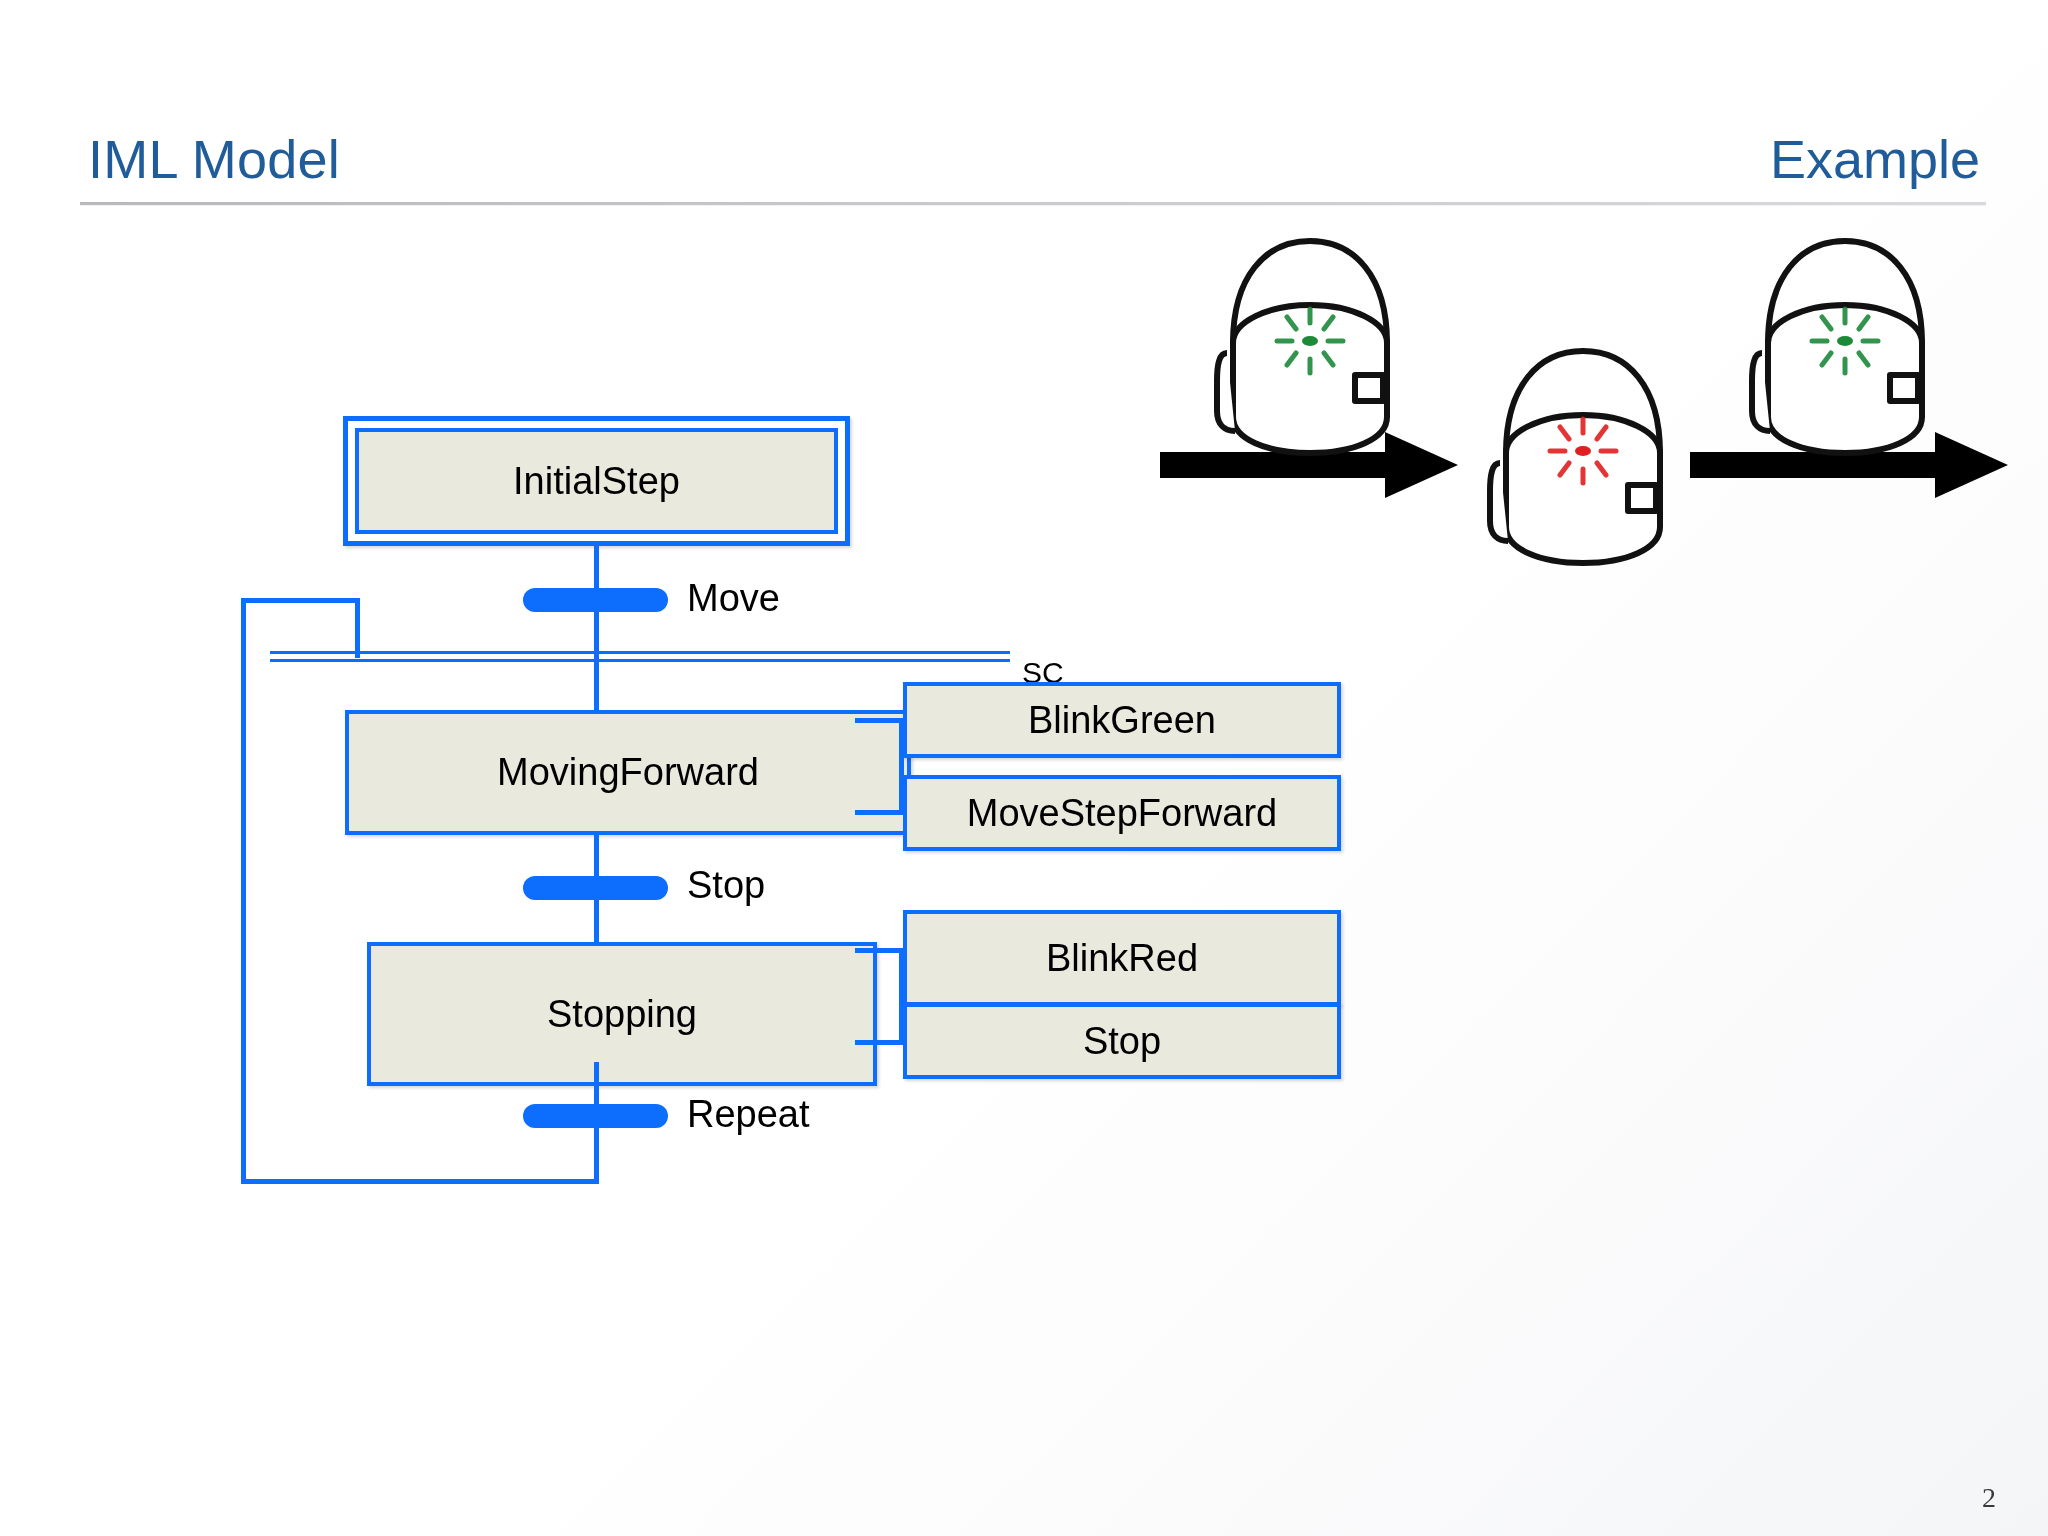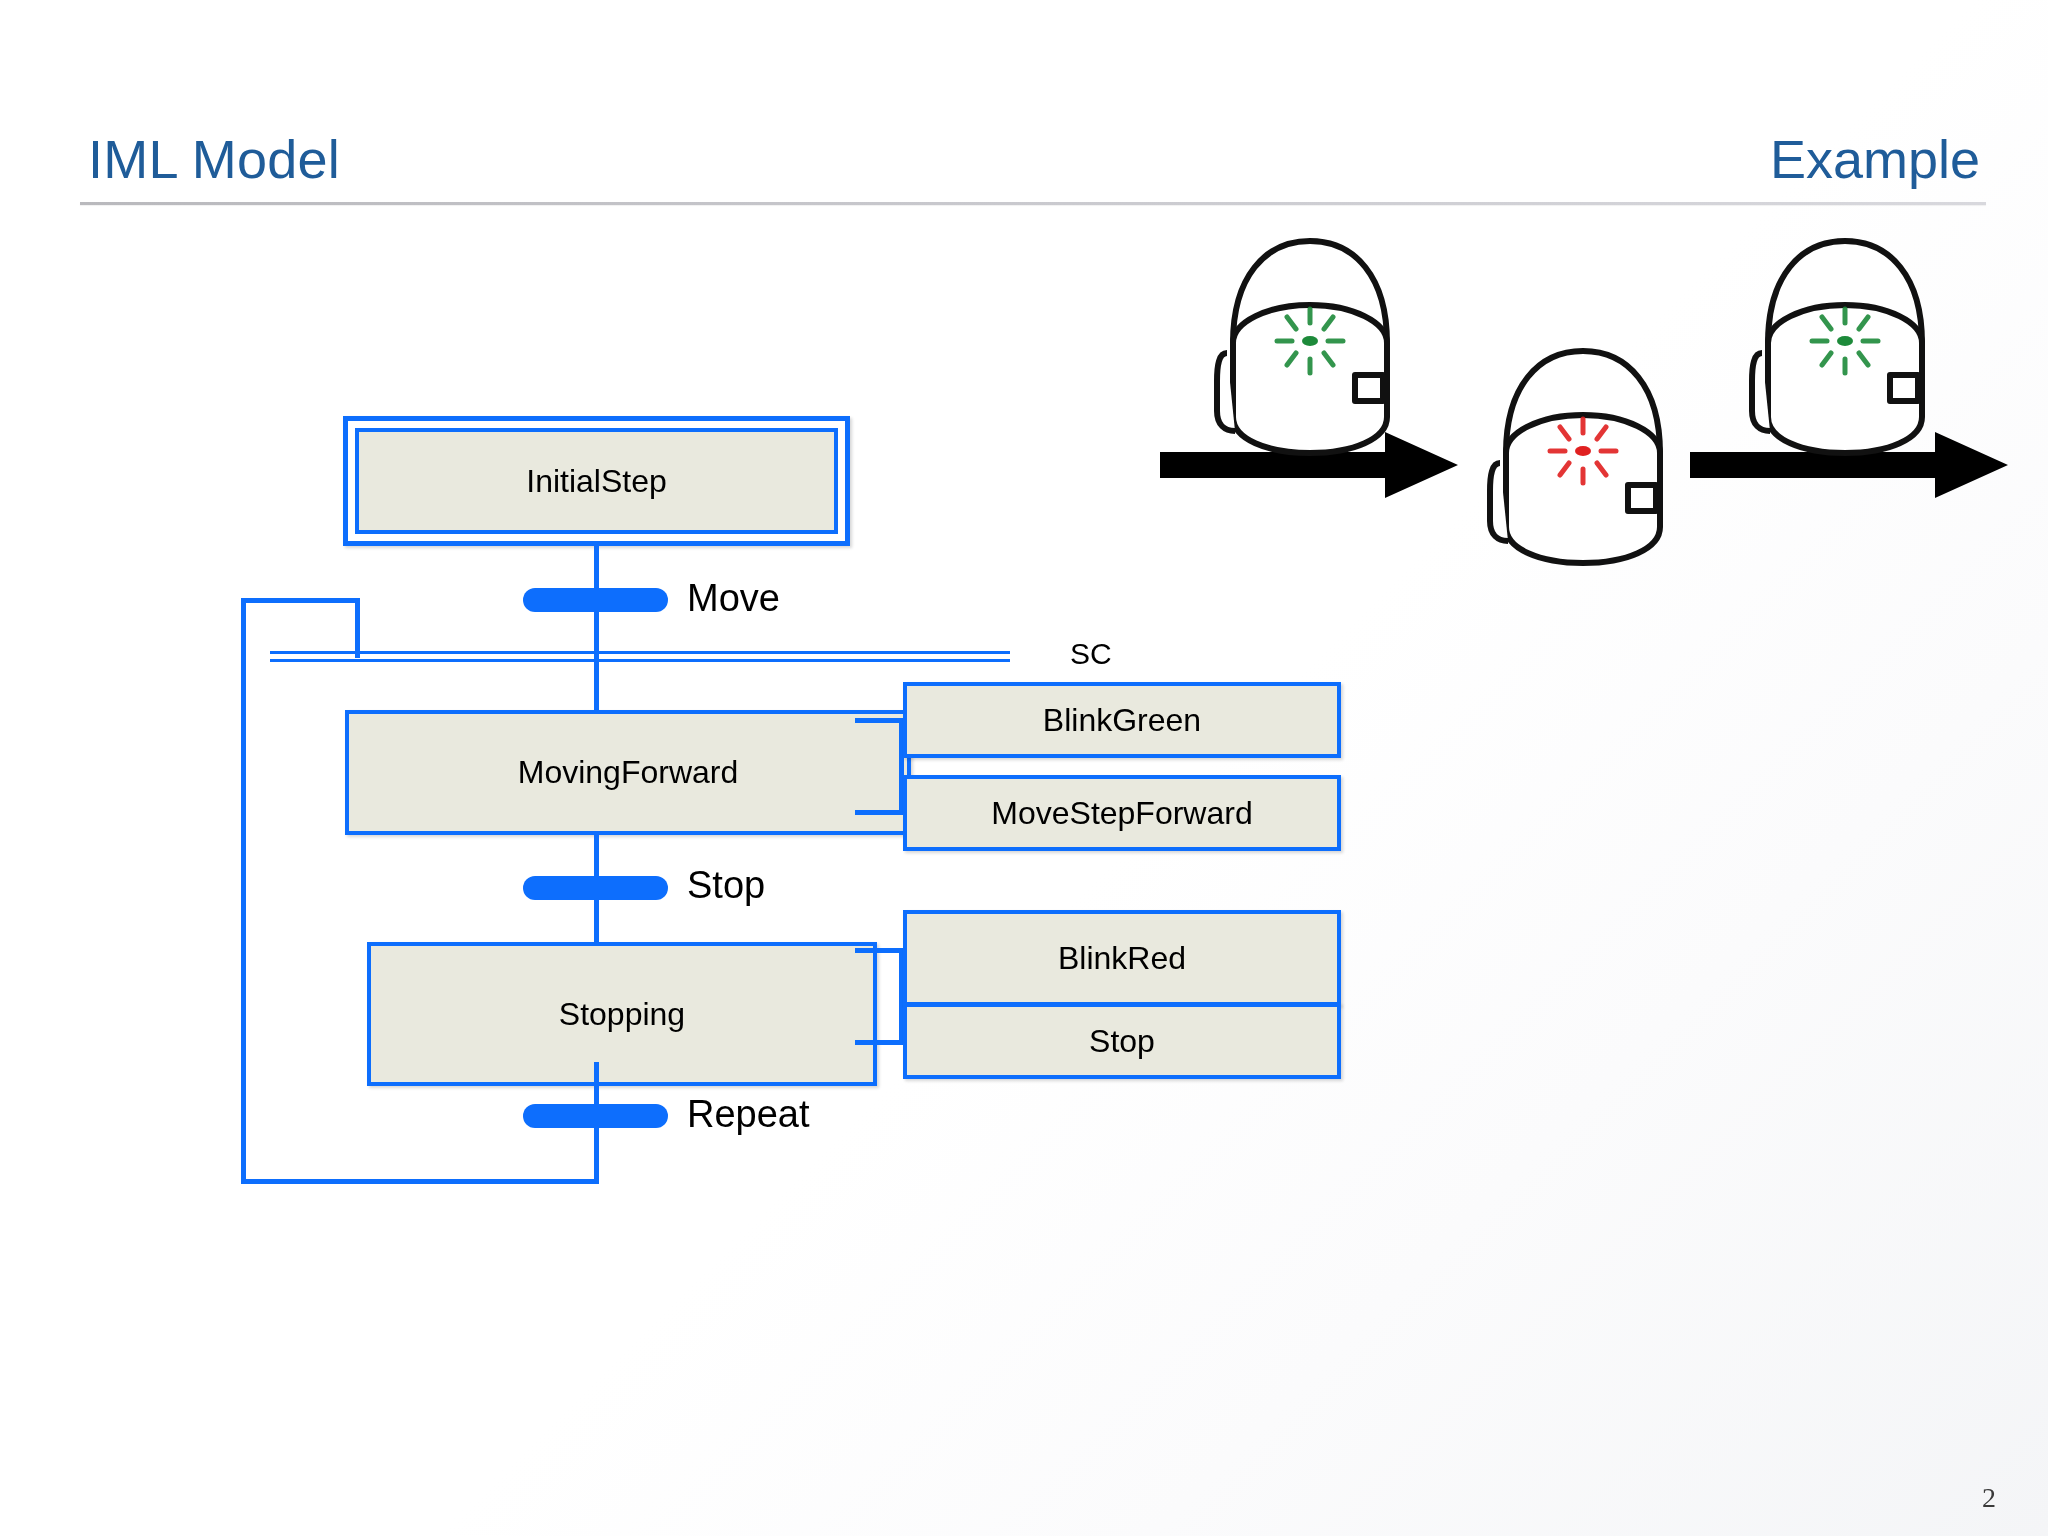--- a/index.html
+++ b/index.html
@@ -53,21 +53,21 @@
   .diagram { position: absolute; left: 0; top: 0; width: 2048px; height: 1536px; }
 
   .step-box, .action-box {
     position: absolute;
     background: #e9e9de;
     border: 4px solid #0d6efd;
     box-sizing: border-box;
     display: flex;
     align-items: center;
     justify-content: center;
-    font-size: 32px;
+    font-size: 38px;
     color: #000000;
     box-shadow: 2px 2px 3px rgba(0,0,0,0.16);
   }
   .step-box.initial {
     border-width: 5px;
     padding: 7px;
     background: #ffffff;
     box-shadow: 2px 2px 3px rgba(0,0,0,0.16);
   }
   .step-box.initial > .inner {
@@ -134,21 +134,21 @@
       <span class="inner">InitialStep</span>
     </div>
 
     <div class="vline" style="left:594px; top:546px; height:165px;"></div>
 
     <div class="trans-bar" style="left:523px; top:588px; width:145px;"></div>
     <div class="trans-label" style="left:687px; top:577px;">Move</div>
 
     <div class="sc-line-a" style="left:270px; top:651px; width:740px;"></div>
     <div class="sc-line-b" style="left:270px; top:659px; width:740px;"></div>
-    <div class="sc-label" style="left:1022px; top:637px;margin-left:48px;">SC</div>
+    <div class="sc-label" style="left:1022px; top:656px;">SC</div>
 
     <div class="step-box" style="left:345px; top:710px; width:566px; height:125px;">
       <span>MovingForward</span>
     </div>
 
     <div class="hline" style="left:855px; top:718px; width:48px;"></div>
     <div class="hline" style="left:855px; top:810px; width:48px;"></div>
     <div class="vline" style="left:899px; top:718px; height:97px;"></div>
 
     <div class="action-box" style="left:903px; top:682px; width:438px; height:76px;">

